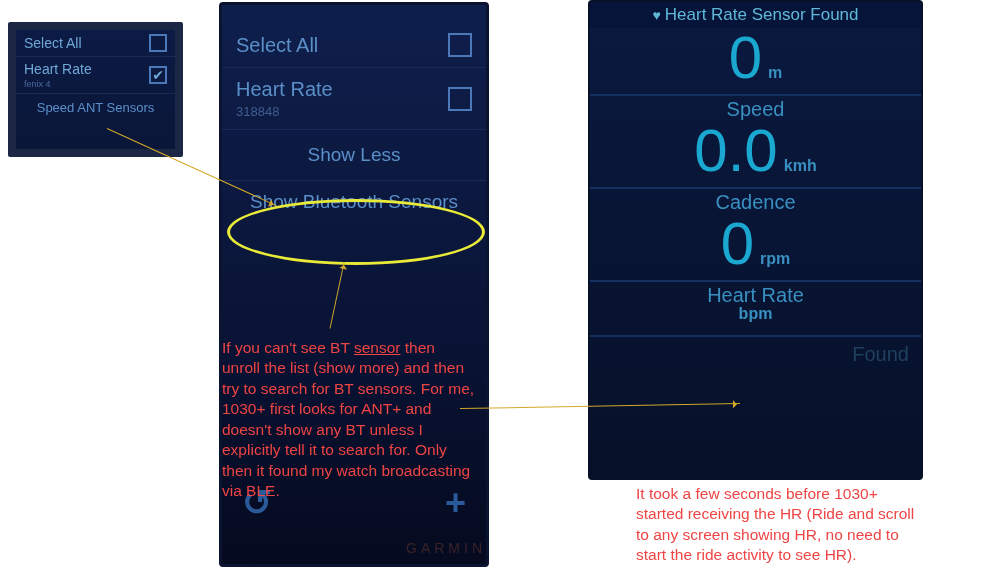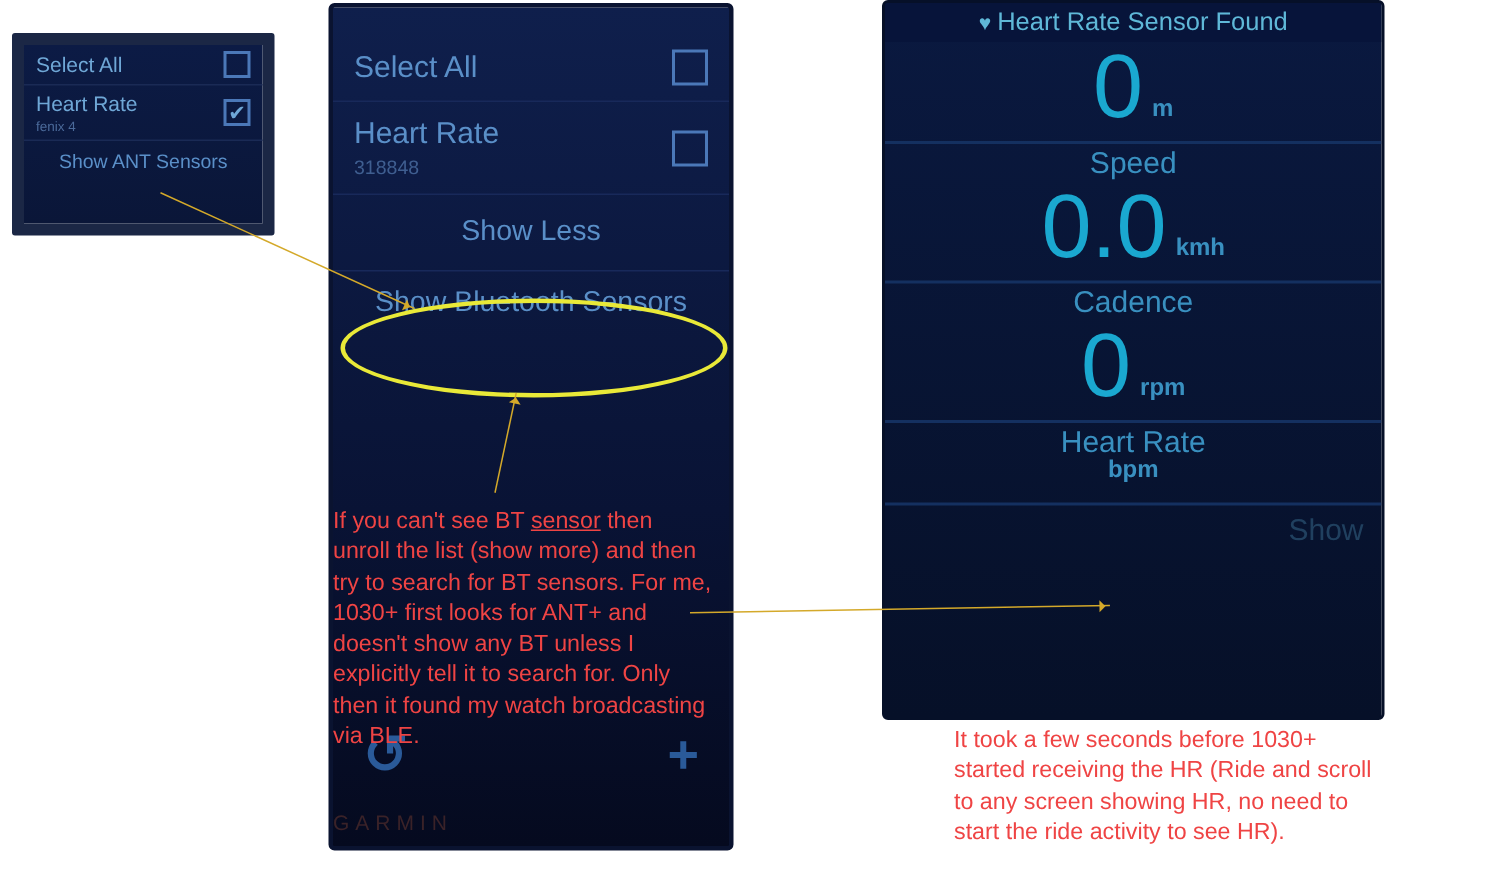--- a/index.html
+++ b/index.html
@@ -55,21 +55,21 @@
   .mid-row .sub { font-size:13px; color:#3f5e90; display:block; margin-top:3px; }
   .mid-link { text-align:center; padding: 14px; font-size:19px; color:#5a8fc8; border-bottom:1px solid #18295a; }
   .mid-bt {
     text-align:center; padding: 10px 14px; font-size:19px; color:#5a8fc8;
   }
   .mid-bottom {
     position:absolute; bottom:40px; left:0; right:0;
     display:flex; justify-content:space-between; padding: 0 20px;
     color:#2a5a99; font-size:36px;
   }
-  .mid-logo { position:absolute; bottom:8px; left:0; right:0; text-align:left; color:#3a2228; font-size:14px; letter-spacing:4px; }
+  .mid-logo { position:absolute; bottom:8px; left:0; right:0; text-align:right; color:#3a2228; font-size:14px; letter-spacing:4px; }
 
   
   .screen-right {
     position: absolute;
     left: 588px; top: 0px;
     width: 335px; height: 480px;
     background: linear-gradient(#0a1940 0%, #061028 100%);
     border: 2px solid #061028;
     border-radius: 4px;
     color:#2db3d6;
@@ -127,21 +127,21 @@
     <span>Select All</span>
     <span class="cbox"></span>
   </div>
   <div class="small-row">
     <span>
       <span>Heart Rate</span>
       <span class="sub">fenix 4</span>
     </span>
     <span class="cbox">✔</span>
   </div>
-  <div class="small-link">Show ANT Sensors</div>
+  <div class="small-link">Speed ANT Sensors</div>
 </div>
 
 <div class="screen-mid">
   <div style="height:18px"></div>
   <div class="mid-row">
     <span>Select All</span>
     <span class="cbox" style="width:24px;height:24px"></span>
   </div>
   <div class="mid-row">
     <span>
@@ -195,21 +195,21 @@
     <div class="value-row">
       <span class="unit">
         <span>b</span>
         <span>p</span>
         <span>m</span>
       </span>
     </div>
   </div>
   <div class="right-bottom">
     <span></span>
-    <span>Show</span>
+    <span>Found</span>
   </div>
 </div>
 
 <div class="ellipse" style="left:227px; top:199px; width:258px; height:66px;"></div>
 
 <div class="arrow" style="left:107px; top:128px; width:186px; transform:rotate(24.5deg);"></div>
 <div class="arrow" style="left:330px; top:328px; width:68px; transform:rotate(-78deg);"></div>
 <div class="arrow" style="left:460px; top:408px; width:280px; transform:rotate(-1deg);"></div>
 
 <div class="annot" style="left:222px; top:338px; width:255px;">

